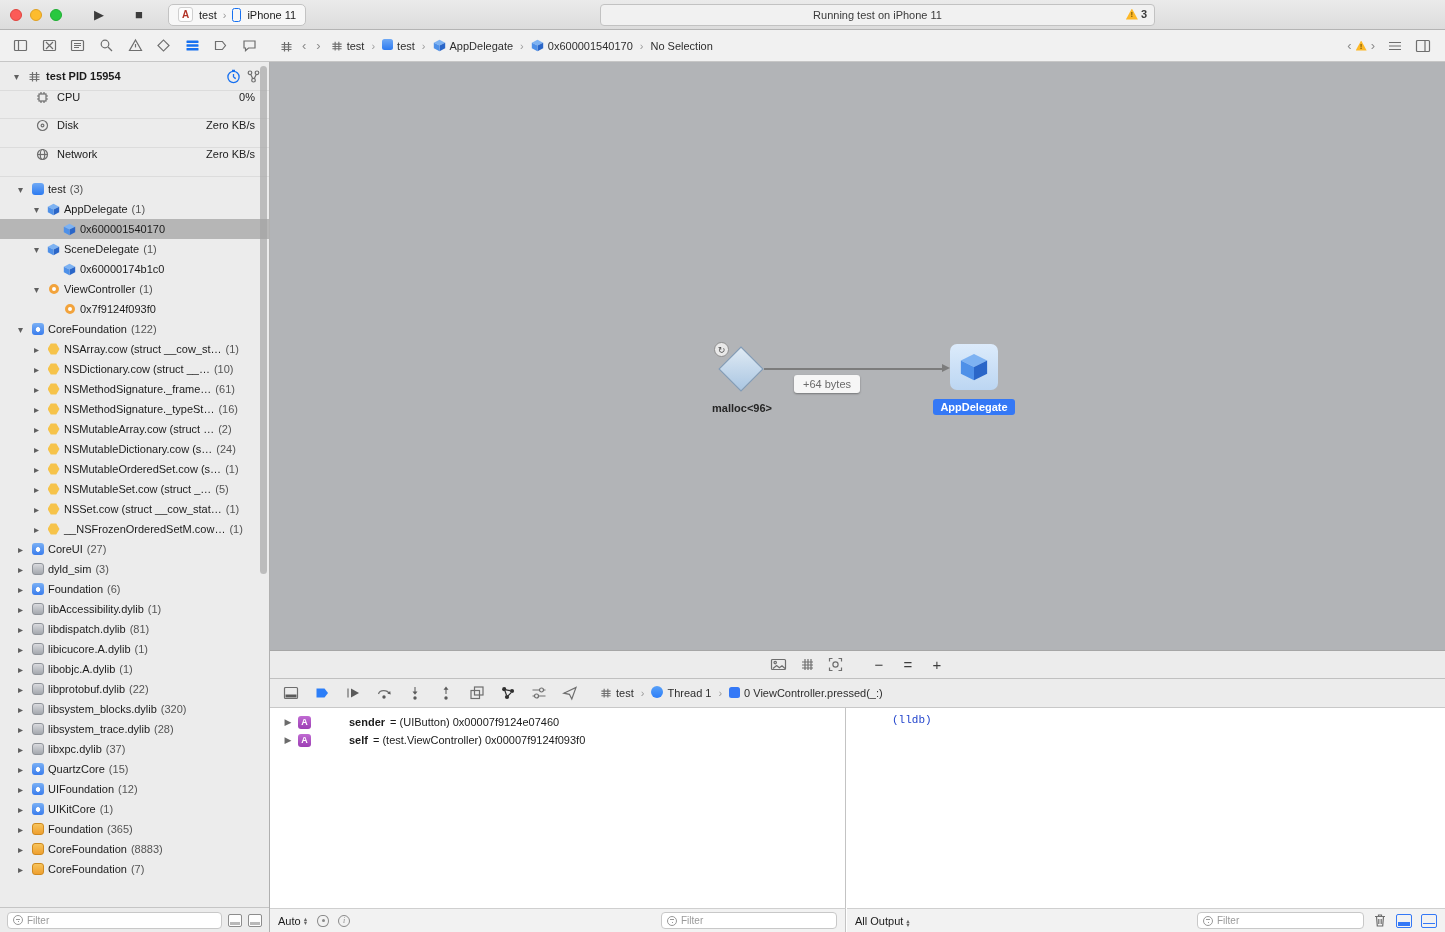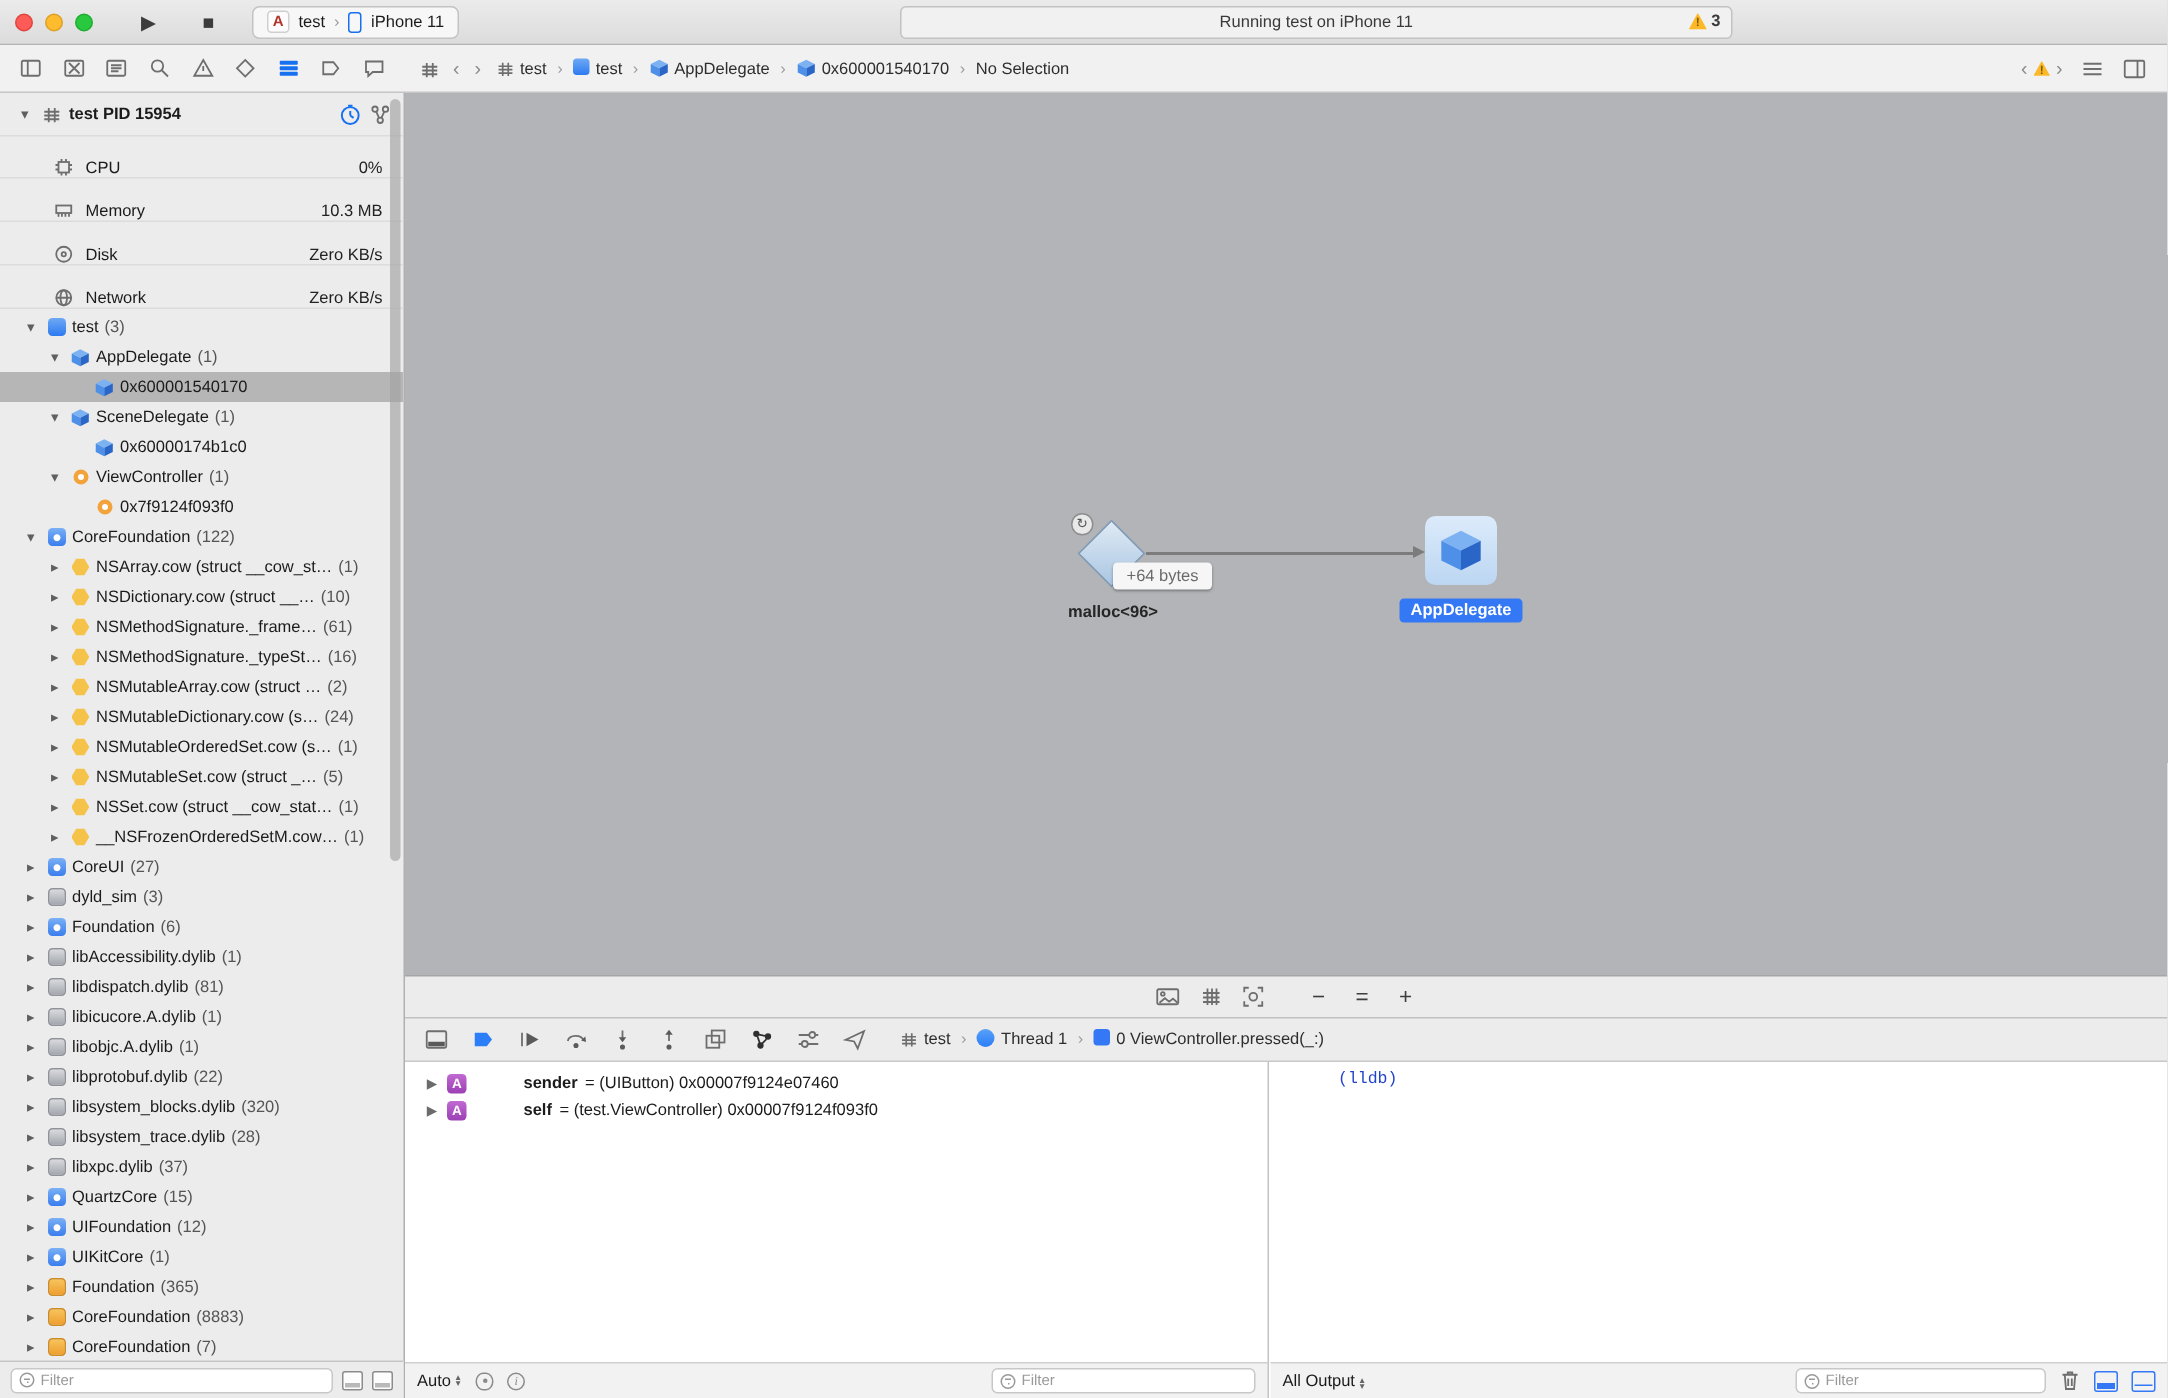--- a/index.html
+++ b/index.html
@@ -37,21 +37,21 @@
   .mini-ic{width:12px;height:12px;display:inline-block;}
   .sqi{display:inline-block;border-radius:2.5px;}
 
   
   .sidebar{position:absolute;top:62px;left:0;width:270px;bottom:0;background:#ececec;border-right:1px solid #b0b0b0;}
   .sidebar-scroll{position:absolute;top:0;left:0;right:0;bottom:25px;overflow:hidden;}
   .process-row{height:28px;display:flex;align-items:center;padding:0 8px 0 10px;gap:5px;font-weight:bold;}
   .disc{width:13px;flex:none;color:#5f5f5f;font-size:10px;text-align:center;}
   .proc-ic{width:13px;height:13px;flex:none;}
   .spacer{flex:1;}
-  .gauge-row{height:29px;display:flex;align-items:flex-end;padding:0 14px 0 36px;gap:8px;border-bottom:1px solid #dcdcdc;}
+  .gauge-row{height:29px;display:flex;align-items:flex-start;padding:0 14px 0 36px;gap:8px;border-bottom:1px solid #dcdcdc;}
   .gauge-row:first-child{border-top:1px solid #dcdcdc;}
   .glabel{flex:1;}
   .gvalue{color:#222;}
   .tree{padding-top:2px;}
   .trow{height:20px;display:flex;align-items:center;gap:4px;white-space:nowrap;overflow:hidden;}
   .trow.lvl0{padding-left:14px;}
   .trow.lvl1{padding-left:30px;}
   .trow.lvl2{padding-left:46px;}
   .trow.sel{background:#b6b6b6;}
   .tic{width:13px;height:13px;flex:none;display:inline-flex;align-items:center;justify-content:center;}
@@ -75,21 +75,21 @@
   .panebtn::after{content:"";position:absolute;left:1px;right:1px;bottom:1px;height:3px;background:#b9b9b9;}
 
   
   .canvas{position:absolute;top:62px;left:270px;right:0;height:588px;background:#b2b4b7;overflow:hidden;}
   .malloc-node{position:absolute;left:452px;top:288px;width:40px;height:40px;}
   .diamond{position:absolute;left:3px;top:3px;width:32px;height:32px;transform:rotate(45deg);background:linear-gradient(135deg,#dfeaf4,#aac6e2);border:1px solid #7f9bb8;}
   .node-badge{position:absolute;left:-8px;top:-8px;width:15px;height:15px;border-radius:50%;background:#e9e9e9;border:1px solid #8e8e8e;color:#555;font-size:9px;display:flex;align-items:center;justify-content:center;}
   .malloc-label{position:absolute;left:408px;top:340px;width:128px;text-align:center;font-weight:bold;color:#262626;}
   .edge-line{position:absolute;left:494px;top:306px;width:178px;height:1.5px;background:#7c7c7c;}
   .edge-head{position:absolute;left:672px;top:302px;width:0;height:0;border-left:8px solid #7c7c7c;border-top:4.5px solid transparent;border-bottom:4.5px solid transparent;}
-  .edge-label{position:absolute;left:472px;top:313px;background:#f6f6f6;color:#6a6a6a;border-radius:3px;padding:3px 9px;box-shadow:0 1px 2px rgba(0,0,0,.35);}
+  .edge-label{position:absolute;left:524px;top:313px;background:#f6f6f6;color:#6a6a6a;border-radius:3px;padding:3px 9px;box-shadow:0 1px 2px rgba(0,0,0,.35);}
   .obj-node{position:absolute;left:680px;top:282px;width:48px;height:46px;border-radius:7px;background:linear-gradient(#dcebfb,#bcd6f2);display:flex;align-items:center;justify-content:center;}
   .obj-label{position:absolute;left:652px;top:337px;width:104px;text-align:center;}
   .obj-label span{display:inline-block;background:#3478f6;color:#fff;font-weight:bold;border-radius:3px;padding:2px 7px;}
   .canvasbar{position:absolute;top:650px;left:270px;right:0;height:28px;background:#ececec;border-top:1px solid #a6a6a6;}
   .cb-group1{position:absolute;left:500px;top:0;height:27px;display:flex;align-items:center;gap:13px;}
   .cb-zoom{position:absolute;left:602px;top:0;height:27px;display:flex;align-items:center;gap:15px;font-size:15px;color:#3d3d3d;}
   .cb-zoom span{width:14px;text-align:center;cursor:default;}
 
   
   .debugbar{position:absolute;top:678px;left:270px;right:0;height:30px;background:#ececec;border-top:1px solid #c0c0c0;border-bottom:1px solid #c8c8c8;display:flex;align-items:center;gap:14px;padding:0 12px;}
@@ -313,30 +313,20 @@
                 <rect x="3" y="3" width="7" height="7"></rect>
                 <path d="M5 1v2M8 1v2M5 10v2M8 10v2M1 5h2M1 8h2M10 5h2M10 8h2"></path>
               </svg>
             </span>
             <span class="glabel">CPU</span>
             <span class="gvalue">0%</span>
           </div>
           <div class="gauge-row">
             <span>
               <svg width="13" height="13" viewBox="0 0 13 13" class="icstroke">
-                <rect x="1.5" y="3" width="10" height="5"></rect>
-                <path d="M3 8v2.5M5.3 8v2.5M7.6 8v2.5M10 8v2.5"></path>
-              </svg>
-            </span>
-            <span class="glabel">Memory</span>
-            <span class="gvalue">10.3 MB</span>
-          </div>
-          <div class="gauge-row">
-            <span>
-              <svg width="13" height="13" viewBox="0 0 13 13" class="icstroke">
                 <circle cx="6.5" cy="6.5" r="5"></circle>
                 <circle cx="6.5" cy="6.5" r="1.4"></circle>
               </svg>
             </span>
             <span class="glabel">Disk</span>
             <span class="gvalue">Zero KB/s</span>
           </div>
           <div class="gauge-row">
             <span>
               <svg width="13" height="13" viewBox="0 0 13 13" class="icstroke">

